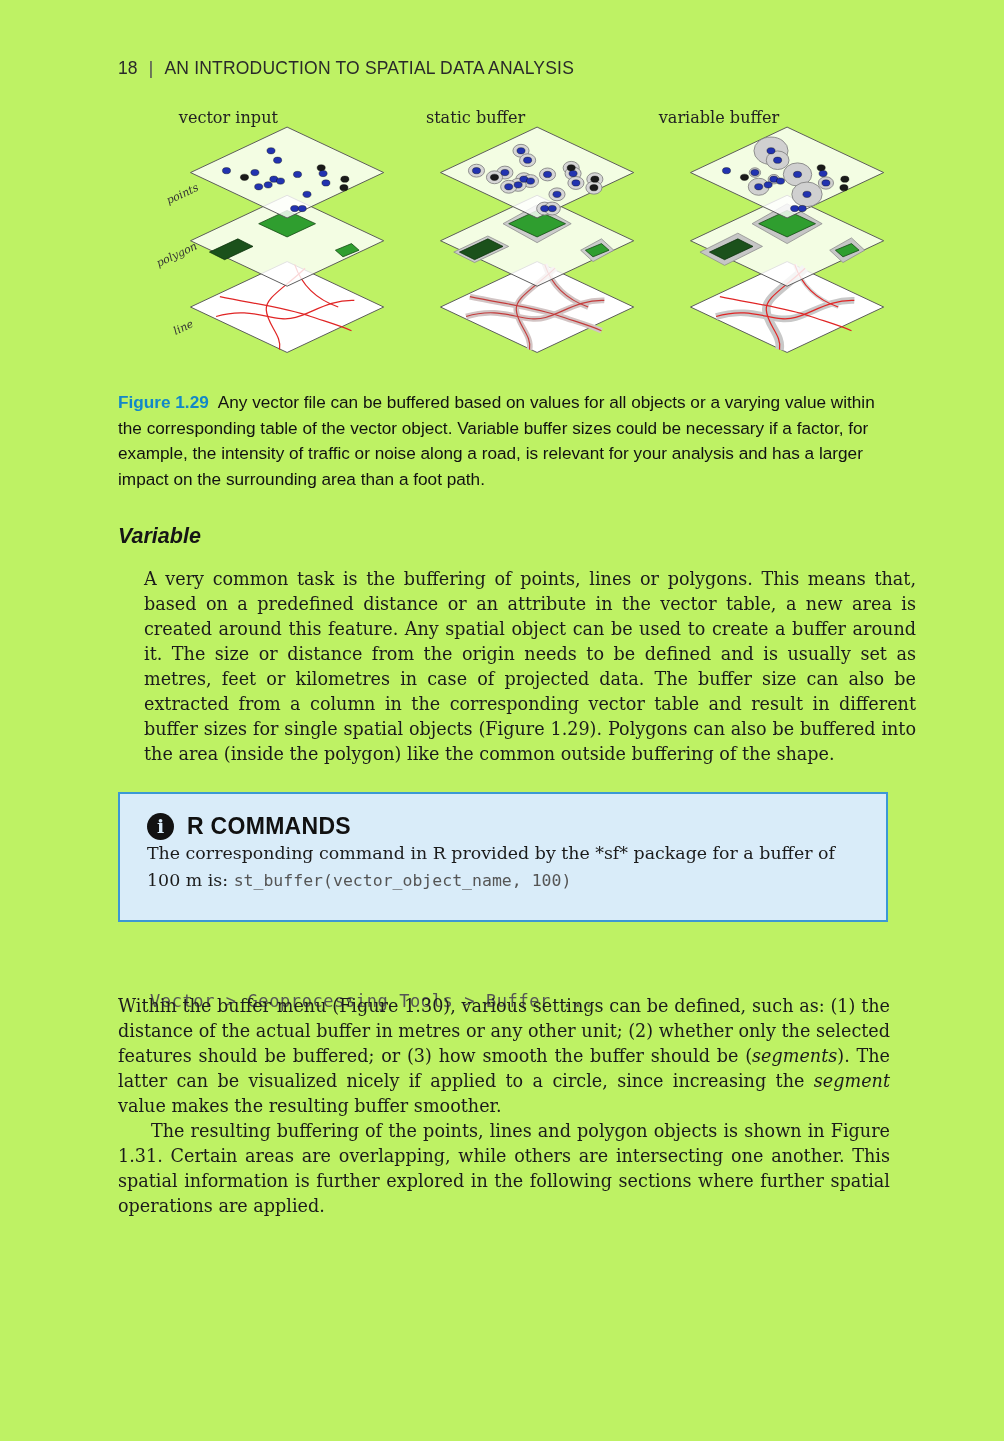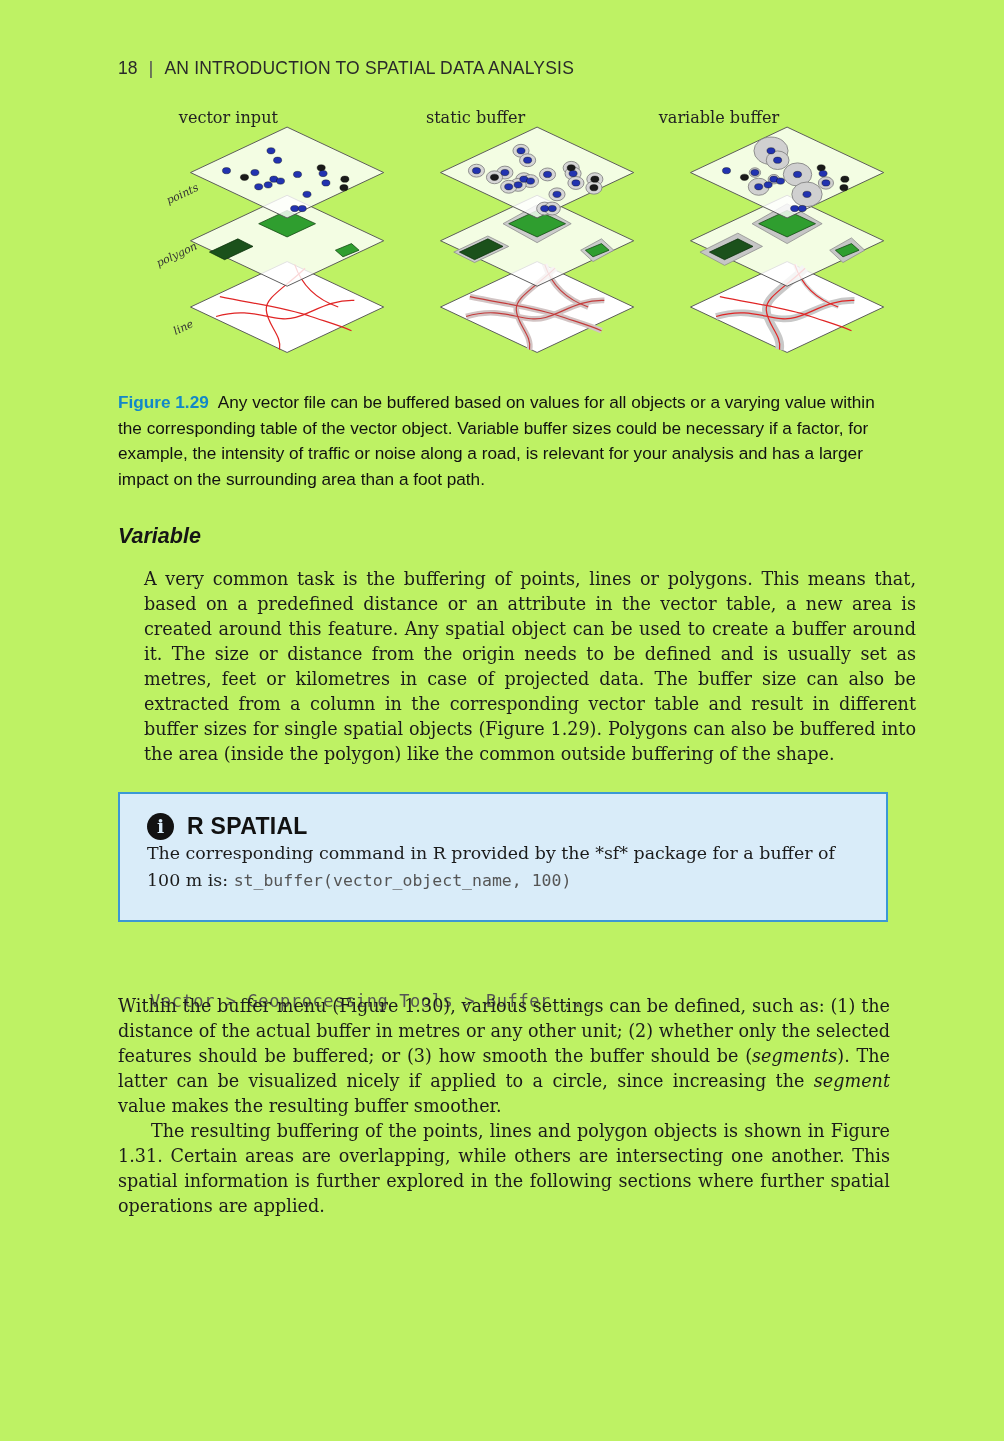--- a/index.html
+++ b/index.html
@@ -266,21 +266,21 @@
     <span class="figlabel">Figure 1.29</span><span>Any vector file can be buffered based on values for all objects or a varying value within the corresponding table of the vector object. Variable buffer sizes could be necessary if a factor, for example, the intensity of traffic or noise along a road, is relevant for your analysis and has a larger impact on the surrounding area than a foot path.</span>
   </div>
 
   <div class="section-heading">Variable</div>
 
   <p class="bodytext p1">A very common task is the buffering of points, lines or polygons. This means that, based on a predefined distance or an attribute in the vector table, a new area is created around this feature. Any spatial object can be used to create a buffer around it. The size or distance from the origin needs to be defined and is usually set as metres, feet or kilometres in case of projected data. The buffer size can also be extracted from a column in the corresponding vector table and result in different buffer sizes for single spatial objects (Figure 1.29). Polygons can also be buffered into the area (inside the polygon) like the common outside buffering of the shape.</p>
 
   <div class="rbox">
     <div class="rbox-title-row">
       <span class="info-icon">i</span>
-      <span class="rbox-title">R SPATIAL</span>
+      <span class="rbox-title">R COMMANDS</span>
     </div>
     <div class="rbox-body">
       <span>The corresponding command in R provided by the *sf* package for a buffer of 100 m is:</span>
       <span class="code">st_buffer(vector_object_name, 100)</span>
     </div>
   </div>
 
 
   <p class="menu-code">Vector &gt; Geoprocessing Tools &gt; Buffer ...</p>
 

